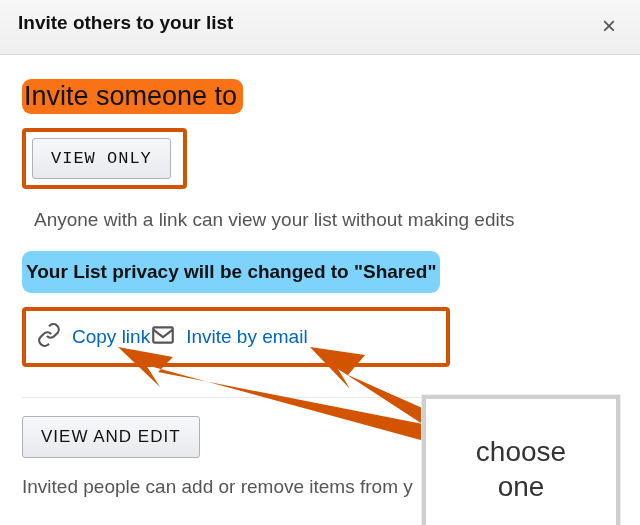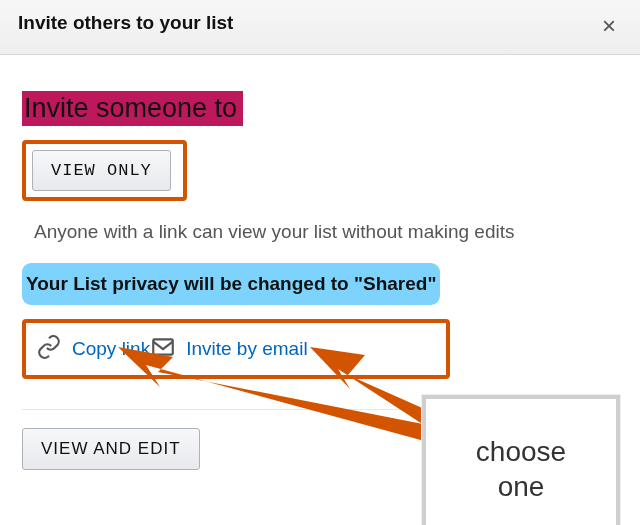--- a/index.html
+++ b/index.html
@@ -37,23 +37,24 @@
     line-height: 1;
   }
   .modal-body {
     padding: 18px 22px 22px 22px;
     position: relative;
   }
   .section-title {
     display: inline-block;
     font-size: 27px;
     color: #111;
-    background: #be185d;
+    background: #f97316;
     padding: 2px 6px 2px 2px;
-    margin: 18px 0 10px 0;
+    margin: 6px 0 10px 0;
+    border-radius: 9px;
   }
   .viewonly-wrap {
     display: inline-block;
     border: 4px solid #d35400;
     border-radius: 4px;
     padding: 6px 12px 6px 6px;
     margin-top: 4px;
     font-family: Liberation Mono, monospace;
   }
   .btn {
@@ -187,20 +188,21 @@
         <span class="link-text">Invite by email</span>
       </div>
     </div>
 
     <div class="divider"></div>
 
     <div class="btn2-wrap">
       <div class="btn">VIEW AND EDIT</div>
     </div>
 
+    <div class="desc2">Invited people can add or remove items from y</div>
 
     
     <svg class="arrow-svg" style="left:118px; top:292px;" width="320" height="120" viewBox="0 0 320 120">
       <polygon points="310,95 28,18 42,40 0,0 55,10 40,25 320,80" fill="#d35400"></polygon>
     </svg>
     <svg class="arrow-svg" style="left:310px; top:292px;" width="160" height="120" viewBox="0 0 160 120">
       <polygon points="140,95 28,22 40,42 0,0 55,8 38,28 155,80" fill="#d35400"></polygon>
     </svg>
 
     <div class="callout">

